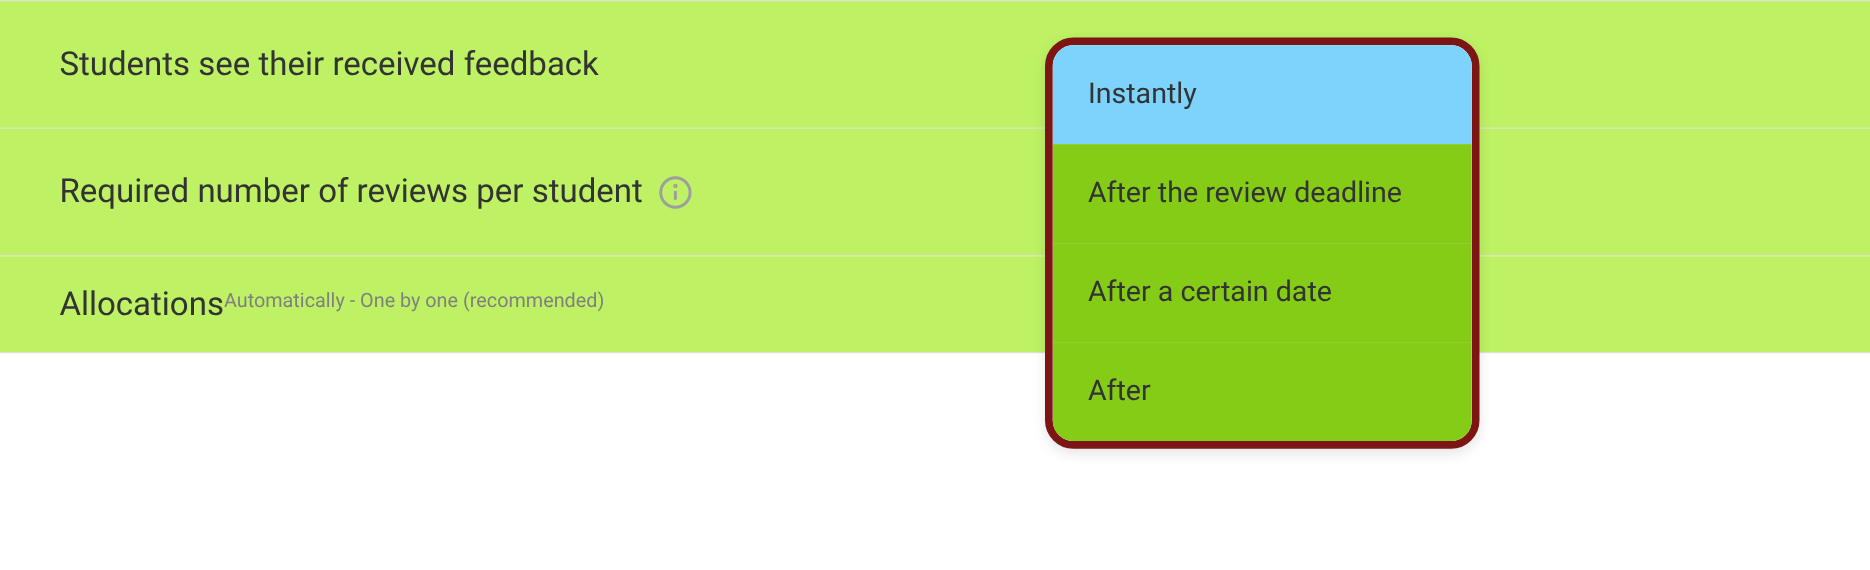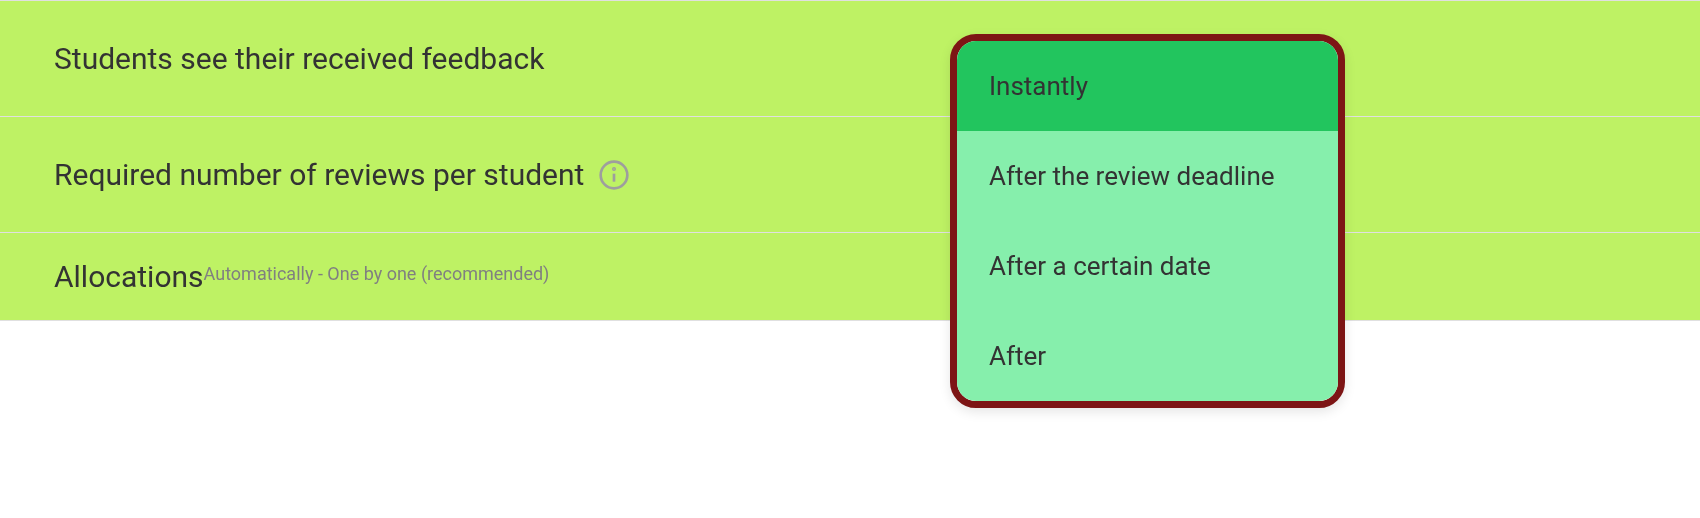--- a/index.html
+++ b/index.html
@@ -74,24 +74,24 @@
       border: 7px solid #7d1515;
       border-radius: 26px;
       overflow: hidden;
       box-shadow: 0 4px 12px rgba(0,0,0,0.1);
     }
     .dropdown-item {
       padding: 30px 32px;
       font-size: 26px;
       color: #333333;
       cursor: pointer;
-      background: #86efac;
+      background: #84cc16;
     }
     .dropdown-item.selected {
-      background: #22c55e;
+      background: #7dd3fc;
     }
     .row-with-icon {
       display: flex;
       align-items: center;
     }
     .self-cutoff {
       font-size: 30px;
       color: #333333;
     }
   </style>

